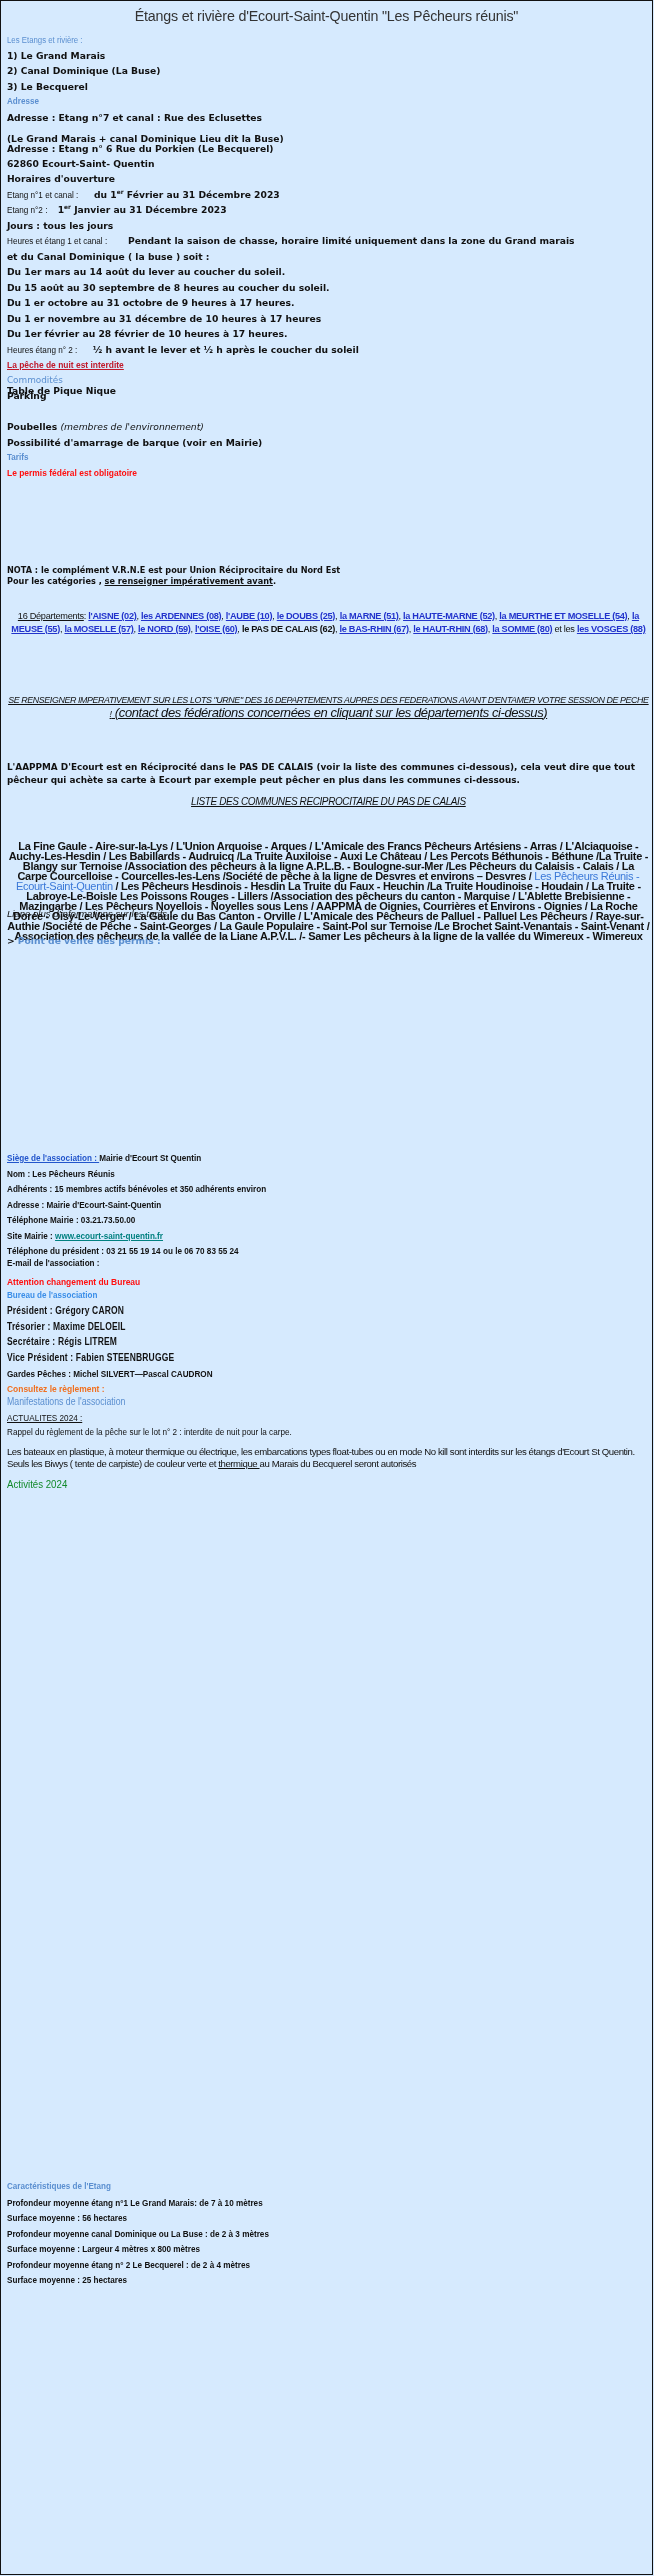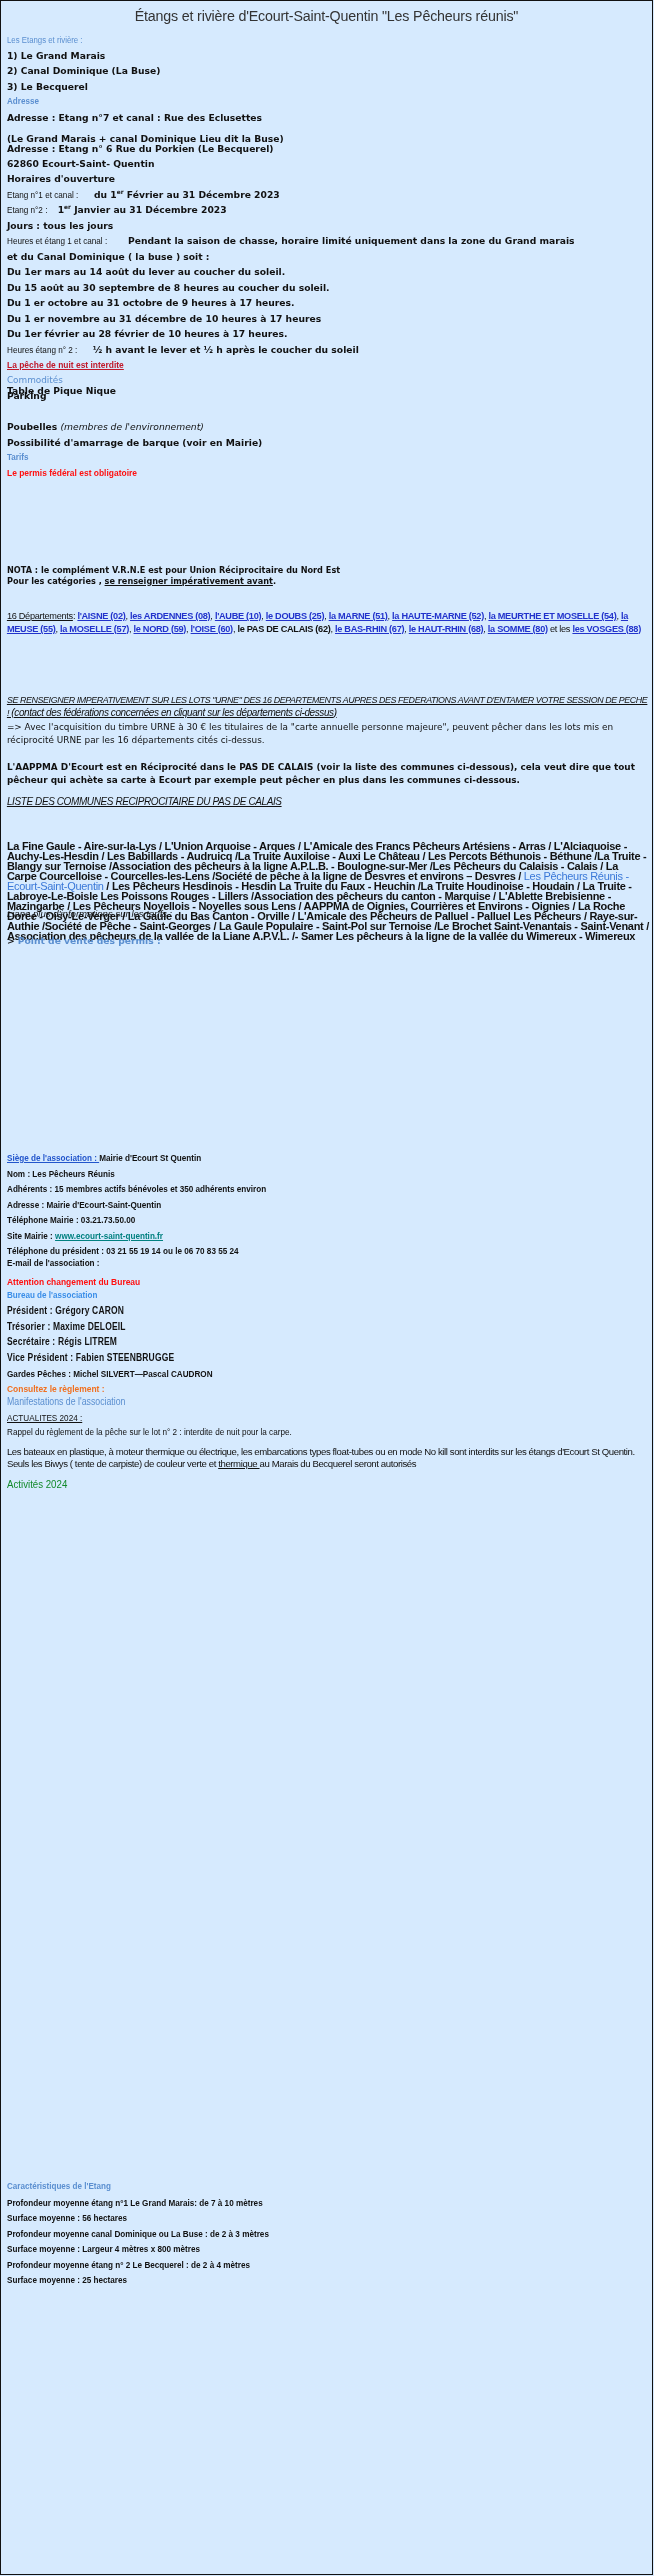--- a/index.html
+++ b/index.html
@@ -10,21 +10,21 @@
     .comic { font-family: "DejaVu Sans", sans-serif; font-weight: bold; font-size: 9.2px; color: #111; transform-origin: left center; }
     .narrow { font-family: "Liberation Sans", sans-serif; font-weight: bold; font-size: 9.6px; color: #111; transform: scaleX(0.85); transform-origin: left center; }
     .narrow-reg { font-family: "Liberation Sans", sans-serif; font-size: 9.6px; color: #111; transform: scaleX(0.85); transform-origin: left center; }
     .lbl-blue { font-family: "Liberation Sans", sans-serif; font-size: 9.2px; color: #5b8fd0; transform: scaleX(0.85); transform-origin: left center; }
     .lbl-blue-b { font-family: "Liberation Sans", sans-serif; font-weight: bold; font-size: 9.2px; color: #5b8fd0; transform: scaleX(0.88); transform-origin: left center; }
     .red-u { color: #c0182a; text-decoration: underline; font-family: "Liberation Sans", sans-serif; font-weight: bold; font-size: 9.6px; transform: scaleX(0.88); transform-origin: left center; }
     .red { color: #ff1010; font-family: "Liberation Sans", sans-serif; font-weight: bold; font-size: 9.6px; transform: scaleX(0.88); transform-origin: left center; }
     .orange { color: #f07020; font-family: "Liberation Sans", sans-serif; font-weight: bold; font-size: 9.6px; transform: scaleX(0.88); transform-origin: left center; }
     .green { color: #128a2a; font-family: "Liberation Sans", sans-serif; font-size: 11px; transform: scaleX(0.88); transform-origin: left center; }
     .block { position: absolute; left: 5.9px; width: 643px; }
-    .small { font-family: "Liberation Sans", sans-serif; font-size: 9.2px; color: #111; line-height: 11.8px; }
+    .small { font-family: "Liberation Sans", sans-serif; font-size: 9.2px; color: #111; line-height: 11.8px; text-align: center; }
     .cb { font-family: "DejaVu Sans", sans-serif; font-size: 8.5px; color: #111; line-height: 11px; font-weight: bold; }
     a.dept { color: #2233cc; text-decoration: underline; font-weight: bold; }
     a.link { color: #2255cc; text-decoration: underline; }
     a.teal { color: #008080; text-decoration: underline; font-weight: bold; }
     .u { text-decoration: underline; }
     .i { font-style: italic; }
     .blue-inline { color: #3a78d8; }
     sup { font-size: 5.9px; }
   </style>
 </head>
@@ -82,23 +82,22 @@
   <div class="line comic" style="top:575px; font-size:8.9px; transform:scaleX(0.92)">
     <span>Pour les catégories  ,  </span><span class="u">se renseigner impérativement avant</span><span>.</span>
   </div>
 
   <div class="block small" style="top:609px; font-size:9.2px; line-height:12.6px; letter-spacing:-0.3px">
     <span class="u">16 Départements</span>: 
     <span id="dept-list"><a class="dept">l'AISNE (02)</a><span>, </span><a class="dept">les ARDENNES (08)</a><span>, </span><a class="dept">l'AUBE (10)</a><span>, </span><a class="dept">le DOUBS (25)</a><span>, </span><a class="dept">la MARNE (51)</a><span>, </span><a class="dept">la HAUTE-MARNE (52)</a><span>, </span><a class="dept">la MEURTHE ET MOSELLE (54)</a><span>, </span><a class="dept">la MEUSE (55)</a><span>, </span><a class="dept">la MOSELLE (57)</a><span>, </span><a class="dept">le NORD (59)</a><span>, </span><a class="dept">l'OISE (60)</a><span>, </span><span style="font-weight: bold;">le PAS DE CALAIS (62)</span><span>, </span><a class="dept">le BAS-RHIN (67)</a><span>, </span><a class="dept">le HAUT-RHIN (68)</a><span>, </span><a class="dept">la SOMME (80)</a><span> et les </span><a class="dept">les VOSGES (88)</a></span>
   </div>
 
   <div class="block small i u" style="top:693px; line-height:12.6px; font-size:8.9px; letter-spacing:-0.4px">
-    <span>SE RENSEIGNER IMPERATIVEMENT SUR LES LOTS "URNE" DES 16 DEPARTEMENTS AUPRES DES FEDERATIONS AVANT D'ENTAMER VOTRE SESSION DE PECHE !</span><span style="font-size:10px"> (contact des fédérations concernées en cliquant sur les départements ci-dessus)</span>
+    <span>SE RENSEIGNER IMPERATIVEMENT SUR LES LOTS "URNE" DES 16 DEPARTEMENTS AUPRES DES FEDERATIONS AVANT D'ENTAMER VOTRE SESSION DE PECHE !</span><span style="font-size:13px"> (contact des fédérations concernées en cliquant sur les départements ci-dessus)</span>
   </div>
-  <div class="block cb" style="top:720px; line-height:12.6px; font-size:8.9px; font-weight:normal">=&gt; Avec l'acquisition du timbre URNE à 30 € les titulaires de la "carte annuelle personne majeure", peuvent pêcher dans les lots mis en réciprocité URNE par les 16 départements cités ci-dessus.</div>
   <div class="block small i u" style="top:795px; font-size:10px; letter-spacing:-0.4px">LISTE DES COMMUNES RECIPROCITAIRE DU PAS DE CALAIS</div>
   <div class="block cb" style="top:760px; line-height:12.6px; font-size:8.9px">L'AAPPMA D'Ecourt est  en Réciprocité dans le PAS DE CALAIS (voir la liste des communes ci-dessous), cela veut dire que tout pêcheur qui achète sa carte à Ecourt par exemple peut pêcher en plus dans les communes ci-dessous.</div>
   <div class="block small" style="top:840px; line-height:10px; font-size:11px; font-weight:bold; letter-spacing:-0.3px">
     <span>La Fine Gaule - Aire-sur-la-Lys / L'Union Arquoise - Arques / L'Amicale des Francs Pêcheurs Artésiens - Arras / L'Alciaquoise - Auchy-Les-Hesdin / Les Babillards - Audruicq /La Truite Auxiloise - Auxi Le Château / Les Percots Béthunois - Béthune /La Truite - Blangy sur Ternoise /Association des pêcheurs à la ligne A.P.L.B. - Boulogne-sur-Mer /Les Pêcheurs du Calaisis - Calais / La Carpe Courcelloise - Courcelles-les-Lens /Société de pêche à la ligne de Desvres et environs – Desvres / </span><span class="blue-inline" style="font-weight:normal">Les Pêcheurs Réunis - Ecourt-Saint-Quentin</span><span> / Les Pêcheurs Hesdinois - Hesdin La Truite du Faux - Heuchin /La Truite Houdinoise - Houdain / La Truite - Labroye-Le-Boisle Les Poissons Rouges - Lillers /Association des pêcheurs du canton - Marquise / L'Ablette Brebisienne - Mazingarbe / Les Pêcheurs Noyellois - Noyelles sous Lens / AAPPMA de Oignies, Courrières et Environs - Oignies / La Roche Dorée - Oisy-Le-Verger / La Gaule du Bas Canton - Orville / L'Amicale des Pêcheurs de Palluel - Palluel Les Pêcheurs / Raye-sur-Authie /Société de Pêche - Saint-Georges / La Gaule Populaire - Saint-Pol sur Ternoise /Le Brochet Saint-Venantais - Saint-Venant / Association des pêcheurs de la vallée de la Liane A.P.V.L. /- Samer Les pêcheurs à la ligne de la vallée du Wimereux - Wimereux</span>
   </div>
   <div class="line small i" style="top:907px; font-size:9.6px">
     <span>Liane plus d'informations sur les tarifs</span><span style="font-style:normal"> :</span>
   </div>
   <div class="line" style="top:934px; font-family:'DejaVu Sans',sans-serif; font-size:9.2px; font-weight:bold">
     <span style="color:#111">&gt;</span><span style="color:#5b8fd0"> Point de vente des permis :</span>

